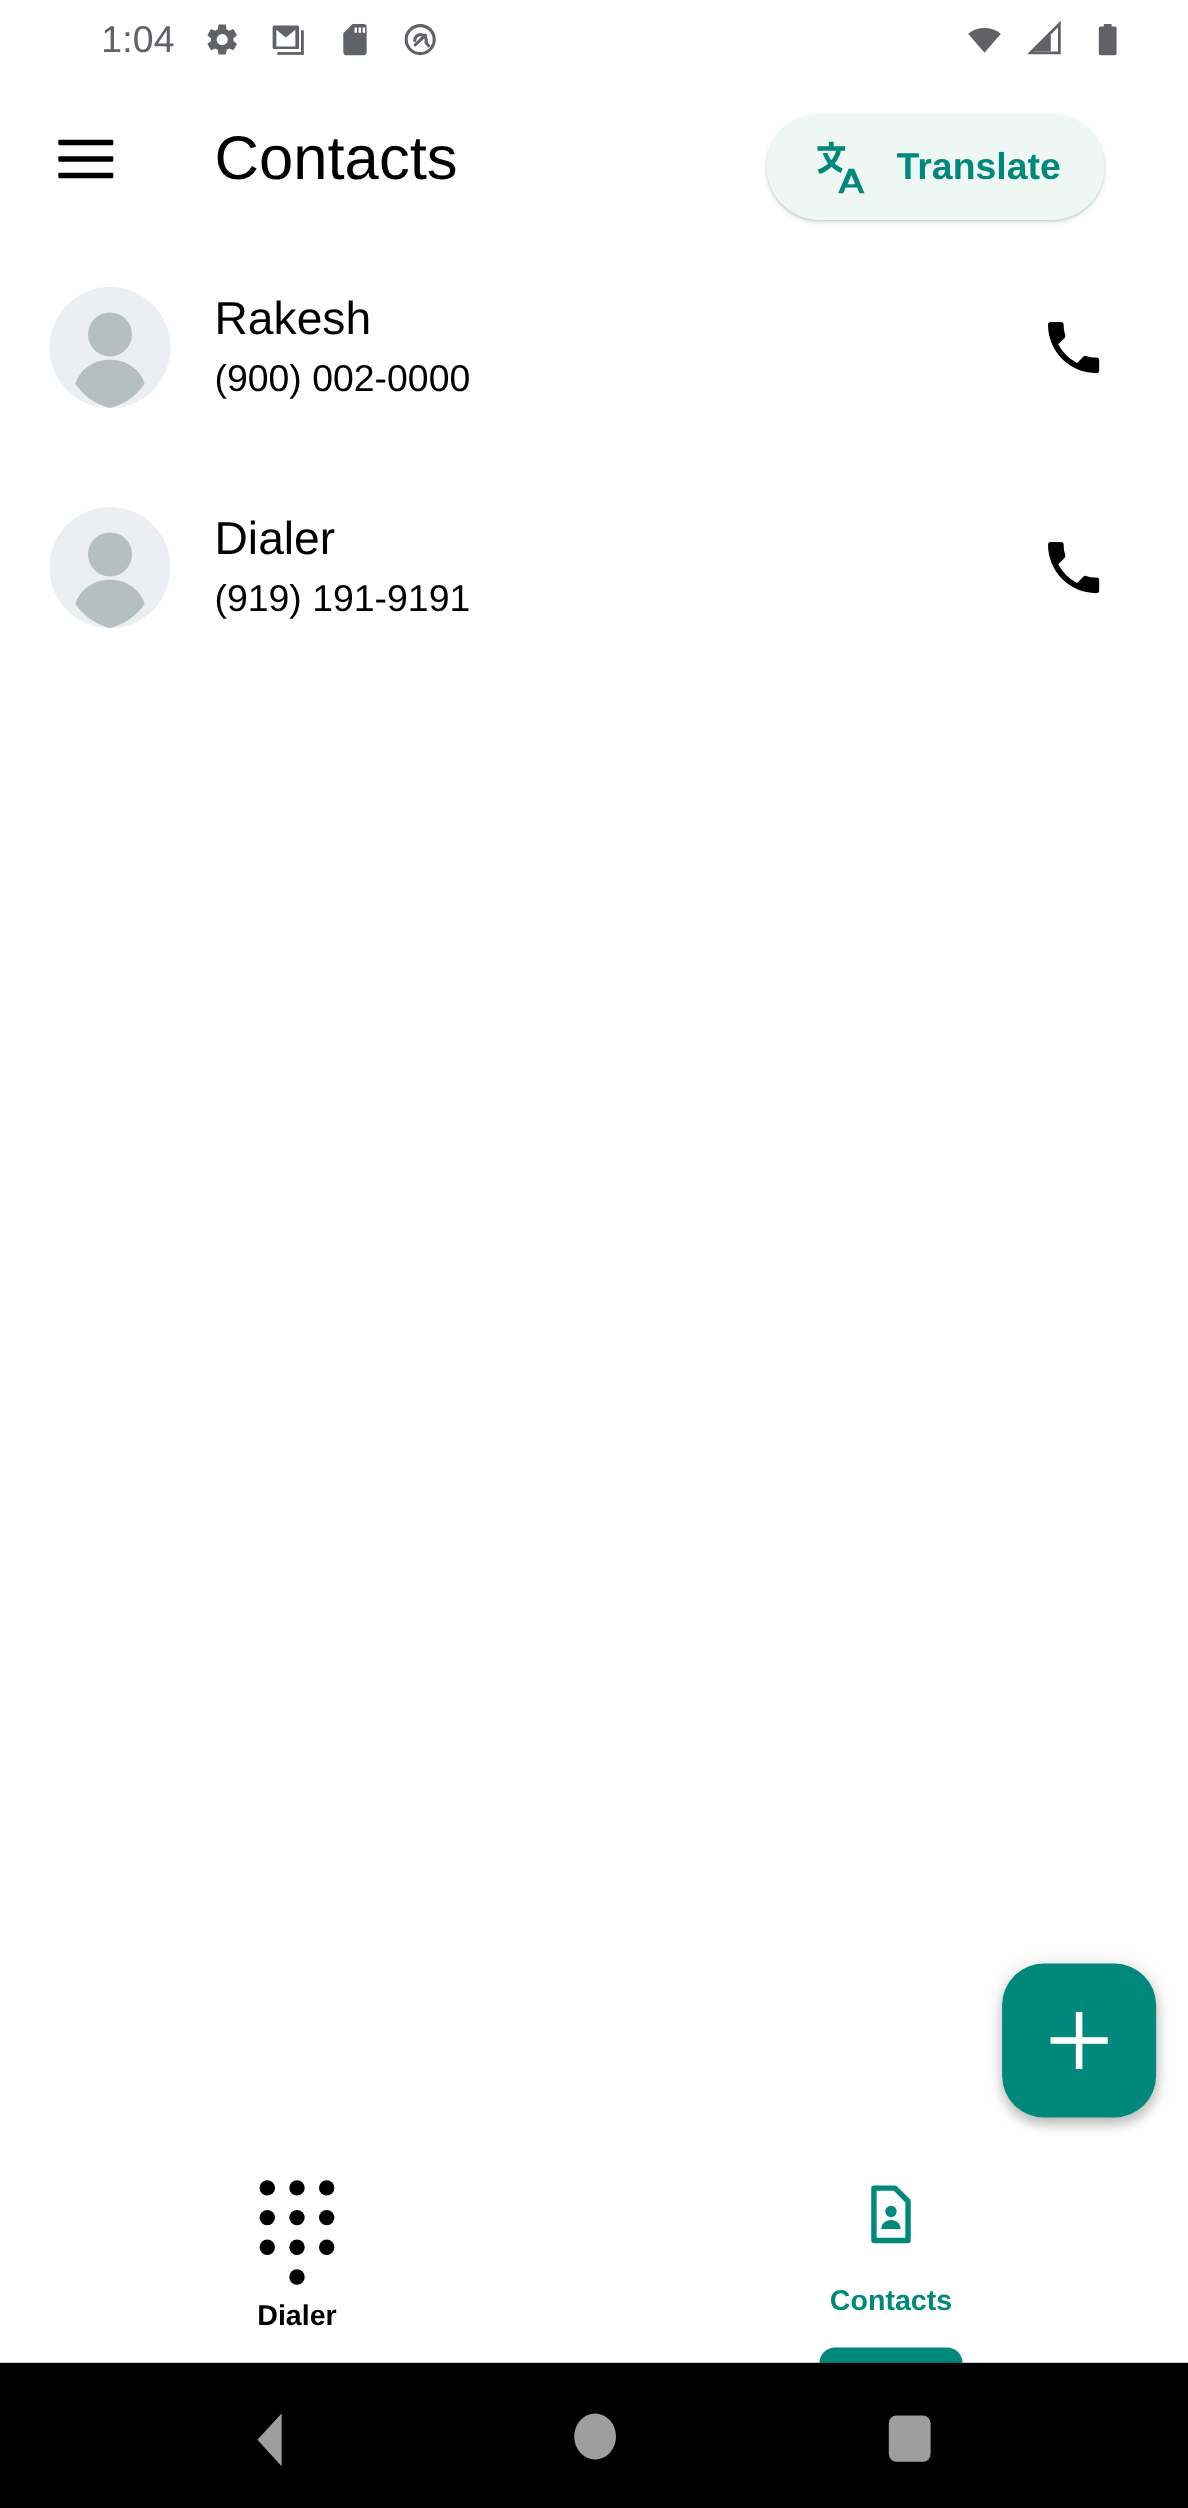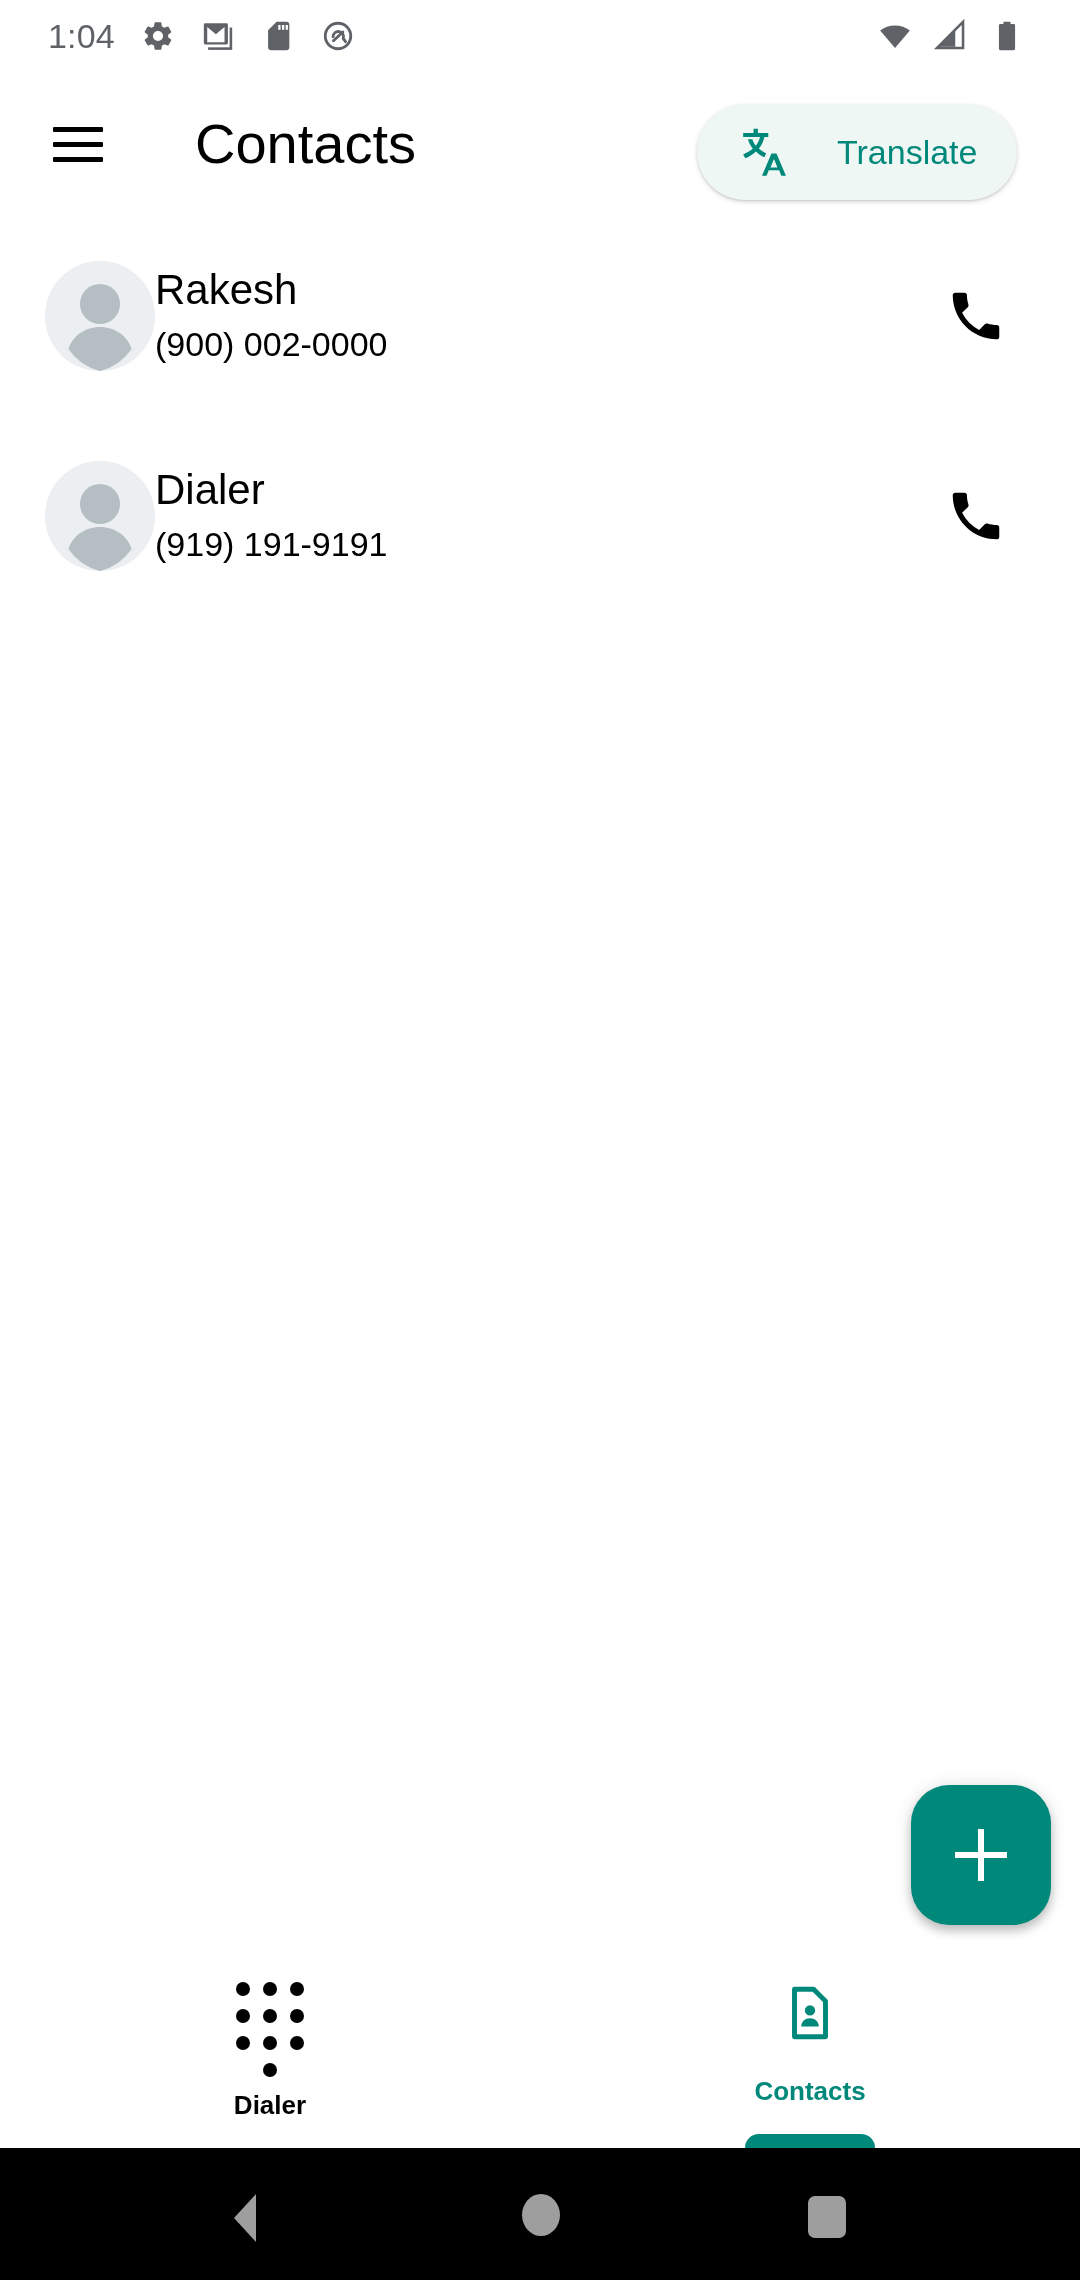--- a/index.html
+++ b/index.html
@@ -22,21 +22,21 @@
     left: 0; top: 0;
     width: 1080px;
     height: 72px;
     display: flex;
     align-items: center;
     background: #ffffff;
   }
   #status-left {
     display: flex;
     align-items: center;
-    margin-left: 48px;
+    margin-left: 92px;
   }
   #status-clock {
     font-size: 34px;
     color: #5f6368;
     letter-spacing: 0.2px;
     line-height: 1;
   }
   .status-icon {
     margin-left: 26px;
     display: block;
@@ -91,22 +91,22 @@
     border-radius: 48px;
     display: flex;
     align-items: center;
     box-shadow: 0 2px 5px rgba(0,0,0,0.14), 0 1px 2px rgba(0,0,0,0.10);
     cursor: pointer;
     box-sizing: border-box;
   }
   #translate-label {
     font-size: 34px;
     color: #00887a;
-    font-weight: normal;
-    margin-left: 46px;
+    font-weight: bold;
+    margin-left: 24px;
     white-space: nowrap;
   }
 
   
   #contact-list {
     position: absolute;
     left: 0; top: 216px;
     width: 1080px;
   }
   .contact-row {
@@ -119,20 +119,21 @@
   .contact-avatar {
     margin-left: 45px;
     width: 110px;
     height: 110px;
     border-radius: 55px;
     background: #eceff1;
     overflow: hidden;
     flex: none;
   }
   .contact-text {
+    margin-left: 40px;
     display: flex;
     flex-direction: column;
     justify-content: center;
   }
   .contact-name {
     font-size: 42px;
     color: #000000;
     line-height: 52px;
   }
   .contact-phone {

